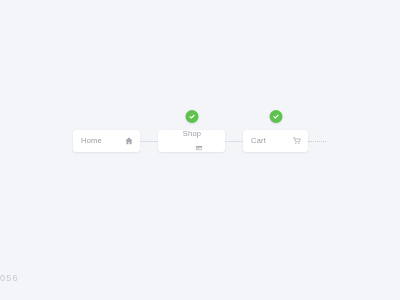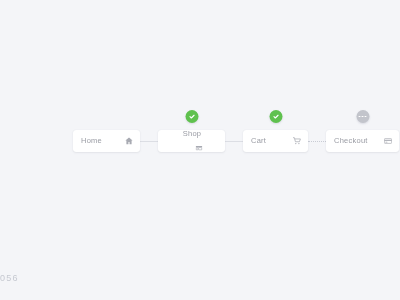--- a/index.html
+++ b/index.html
@@ -172,35 +172,16 @@
           <path d="M0.6 1.4h2.2l2 8.1h8.1l1.9-5.6H4.3" fill="none" stroke="currentColor" stroke-width="1.5" stroke-linecap="round" stroke-linejoin="round"></path>
           <circle cx="5.6" cy="13.2" r="1.3"></circle>
           <circle cx="11.8" cy="13.2" r="1.3"></circle>
         </svg>
       </span>
     </div>
   </div>
 
   <div class="connector dotted"></div>
 
-  <div class="step step-checkout">
-    <div class="badge pending">
-      <span class="dots">
-        <i></i>
-          <i></i>
-          <i></i>
-      </span>
-    </div>
-    <div class="card card-checkout">
-      <span class="card-label">Checkout</span>
-      <span class="card-icon">
-        <svg width="8" height="8" viewBox="0 0 16 16" fill="currentColor" aria-hidden="true">
-          <rect x="0.8" y="3.2" width="14.4" height="9.6" rx="1.4" fill="none" stroke="currentColor" stroke-width="1.3"></rect>
-          <rect x="0.8" y="5.6" width="14.4" height="2.1"></rect>
-          <rect x="2.8" y="9.6" width="4" height="1.3" rx="0.6"></rect>
-        </svg>
-      </span>
-    </div>
-  </div>
 
 </div>
 
 <div id="counter">056</div>
 
 </body></html>

